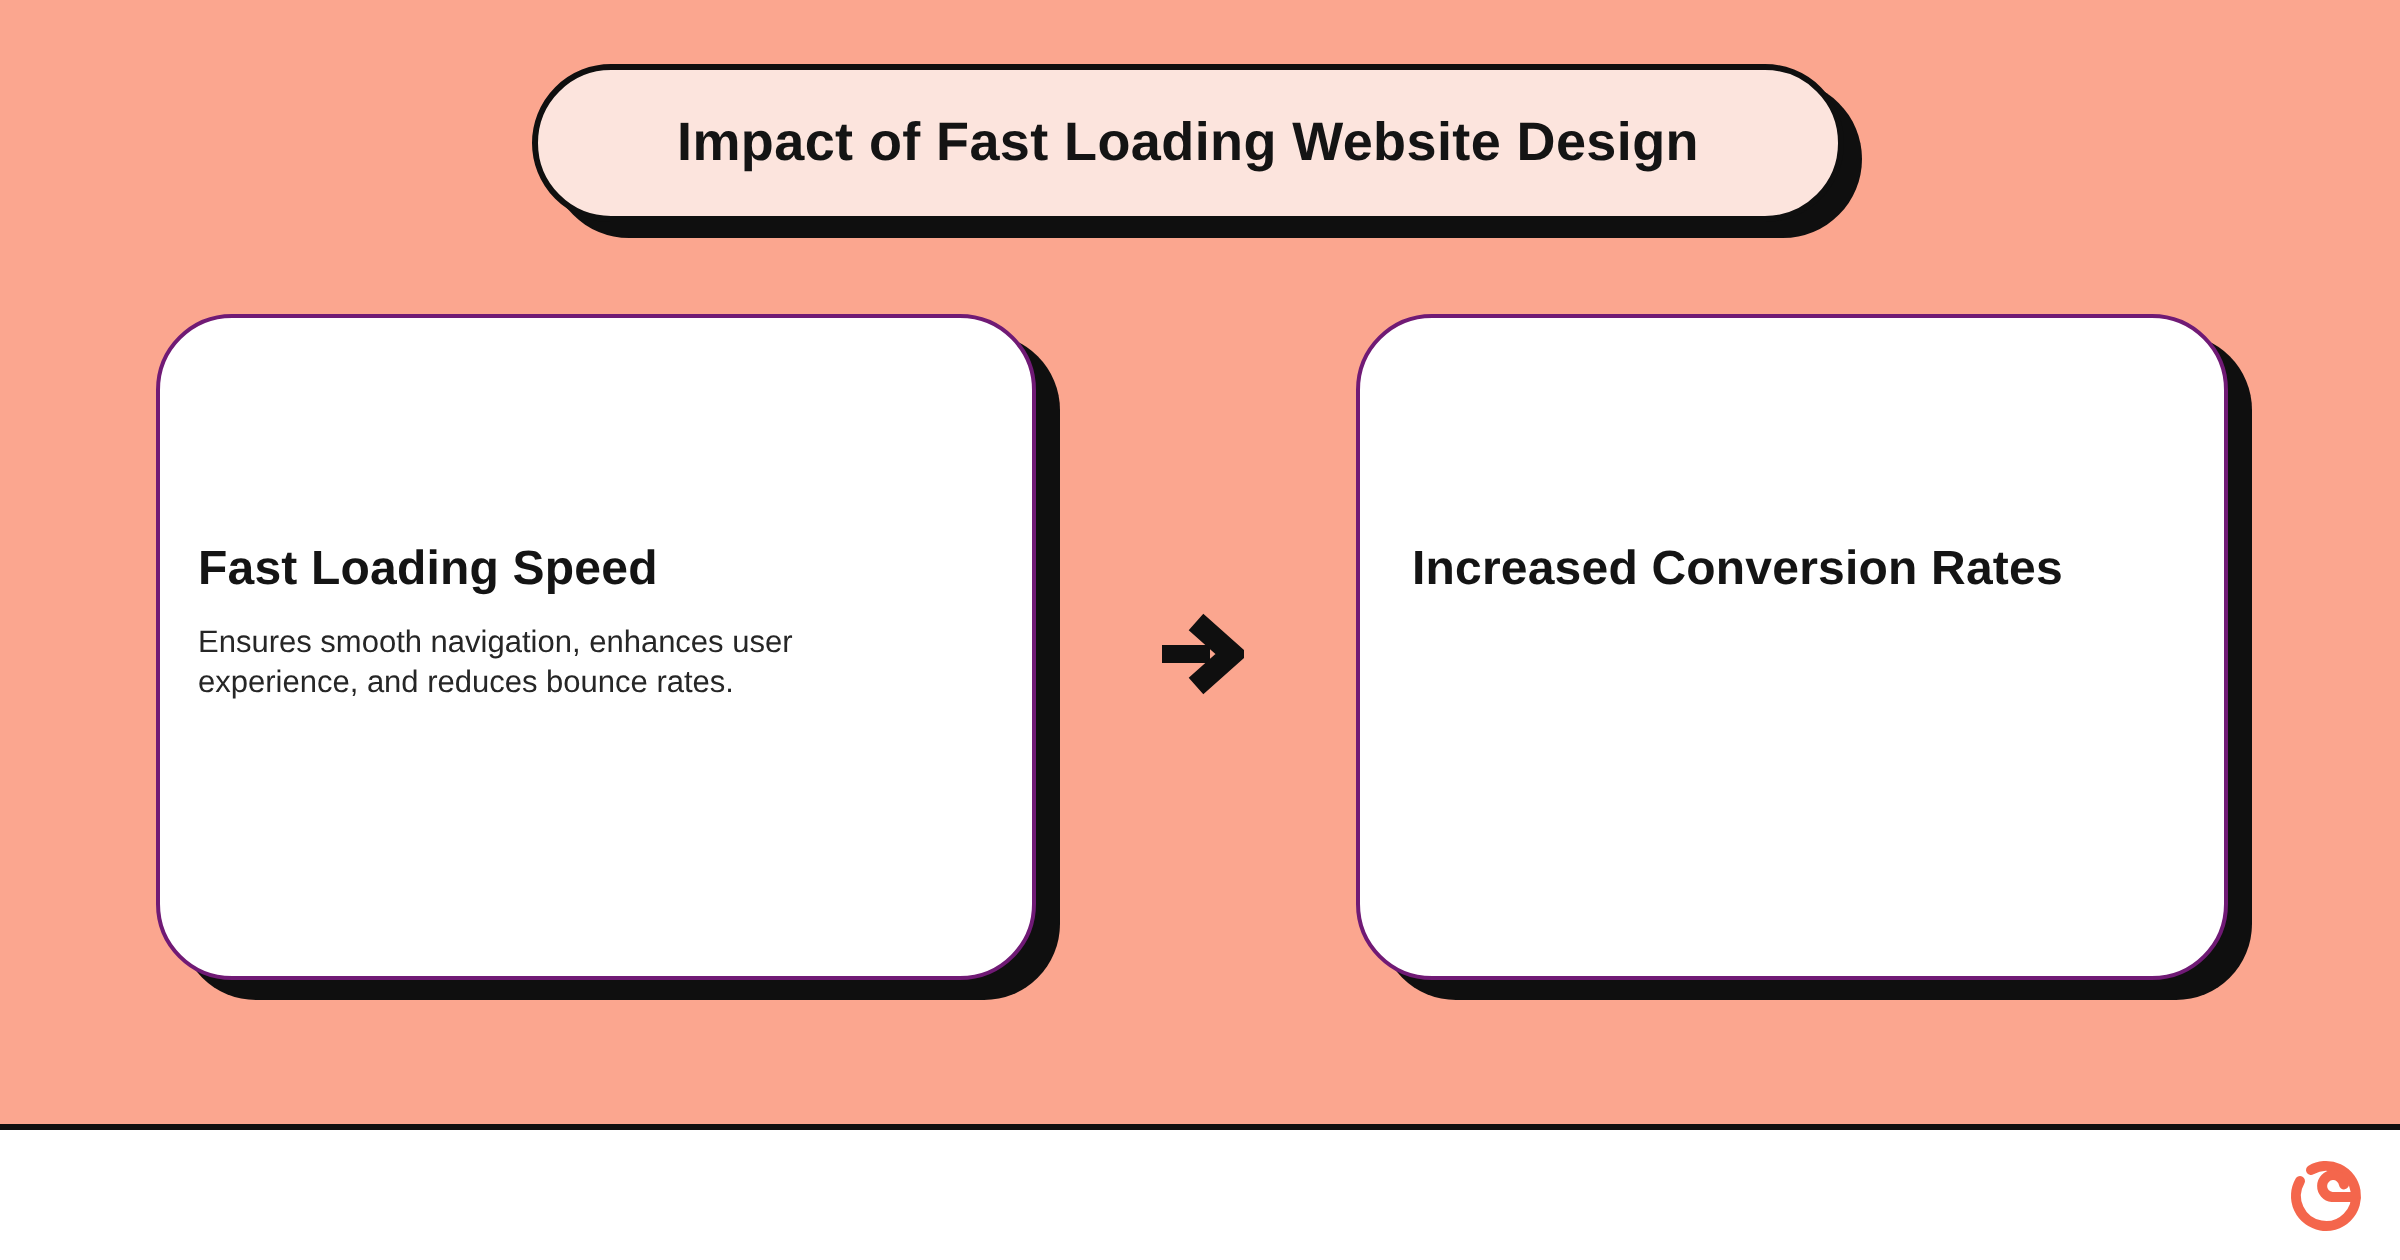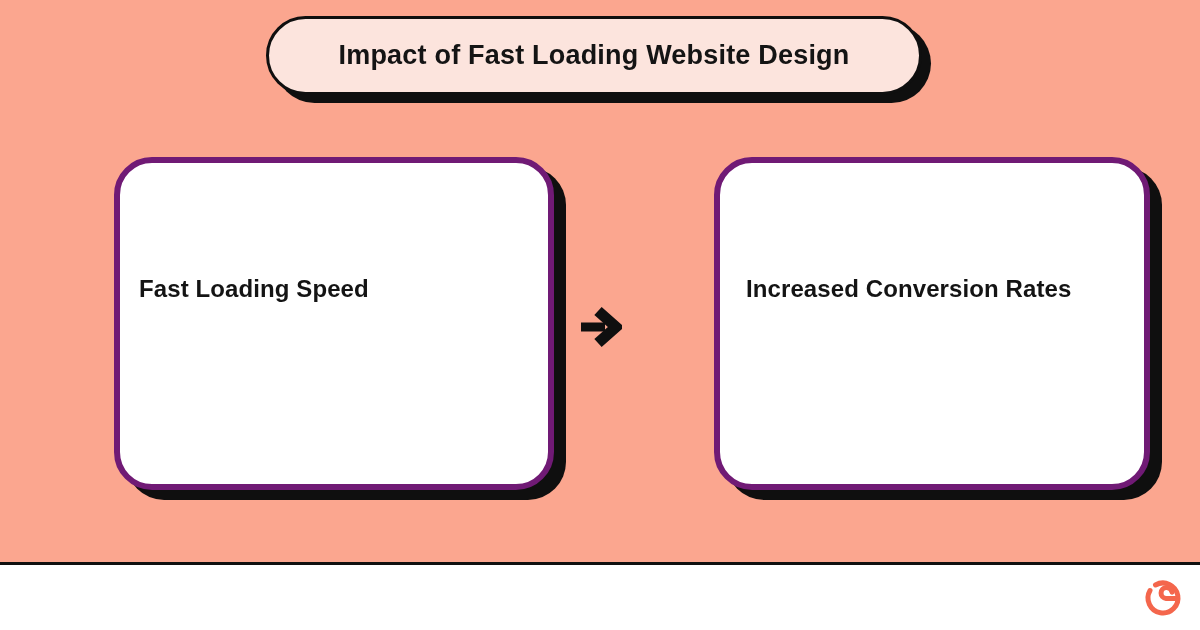--- a/index.html
+++ b/index.html
@@ -12,21 +12,21 @@
     position: relative;
     width: 1200px;
     height: 630px;
     background: #FBA68F;
   }
 
   
   .title-pill {
     position: absolute;
     left: 266px;
-    top: 16px;
+    top: 32px;
     width: 656px;
     height: 79px;
     background: #FCE4DD;
     border: 3px solid #0F0F0F;
     border-radius: 42px;
     box-shadow: 9px 8px 0 0 #0F0F0F;
     display: flex;
     align-items: center;
     justify-content: center;
   }
@@ -36,24 +36,23 @@
     color: #141414;
     letter-spacing: 0.2px;
   }
 
   
   .card {
     position: absolute;
     top: 157px;
     height: 333px;
     background: #FFFFFF;
-    border: 6px solid #701a75;
+    border: 2px solid #701a75;
     border-radius: 38px;
     box-shadow: 12px 10px 0 0 #0F0F0F;
-    margin-left: 36px;
   }
   .card-left  { left: 78px;  width: 440px; }
   .card-right { left: 678px; width: 436px; }
   .card-content { padding-top: 112px; }
   .card-left  .card-content { padding-left: 19px; padding-right: 20px; }
   .card-right .card-content { padding-left: 26px; }
   .card h2 {
     font-size: 24px;
     font-weight: bold;
     color: #141414;
@@ -102,20 +101,21 @@
 
 <div class="canvas">
 
   <div class="title-pill">
     <h1>Impact of Fast Loading Website Design</h1>
   </div>
 
   <div class="card card-left">
     <div class="card-content">
       <h2>Fast Loading Speed</h2>
+      <p>Ensures smooth navigation, enhances user experience, and reduces bounce rates.</p>
     </div>
   </div>
 
   <div class="connector">
     <svg viewBox="0 0 44 42" xmlns="http://www.w3.org/2000/svg" aria-hidden="true">
       <path d="M3 21 H27" stroke="#0F0F0F" stroke-width="9" fill="none" stroke-linecap="butt"></path>
       <path d="M20 5 L38 21 L20 37" stroke="#0F0F0F" stroke-width="11" fill="none" stroke-linecap="butt" stroke-linejoin="miter"></path>
     </svg>
   </div>
 

